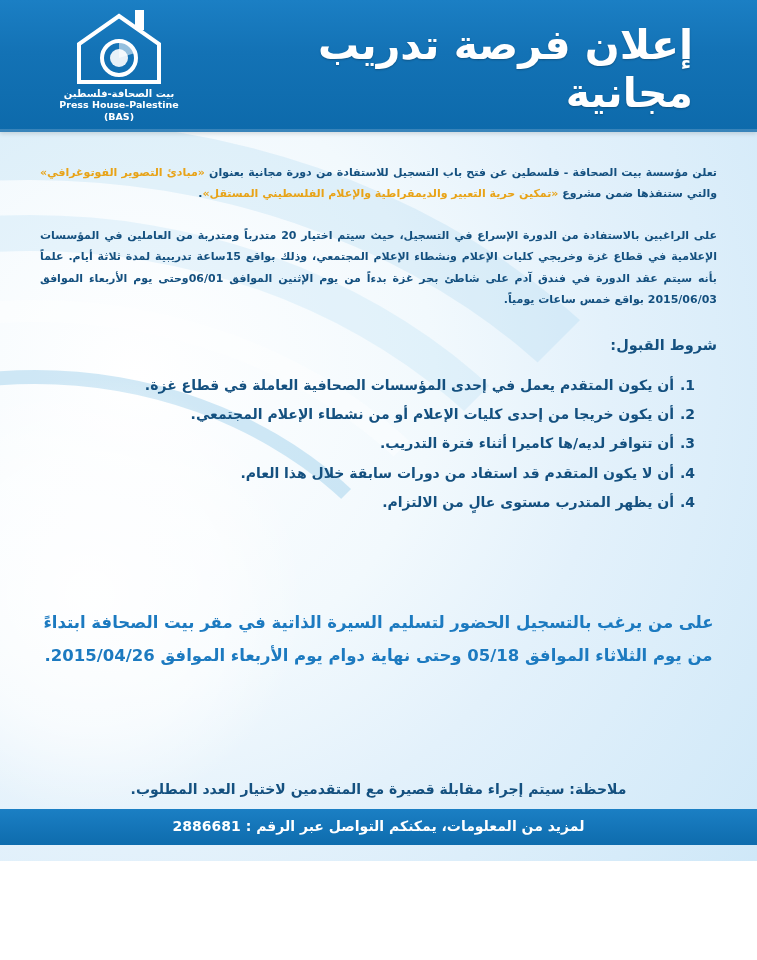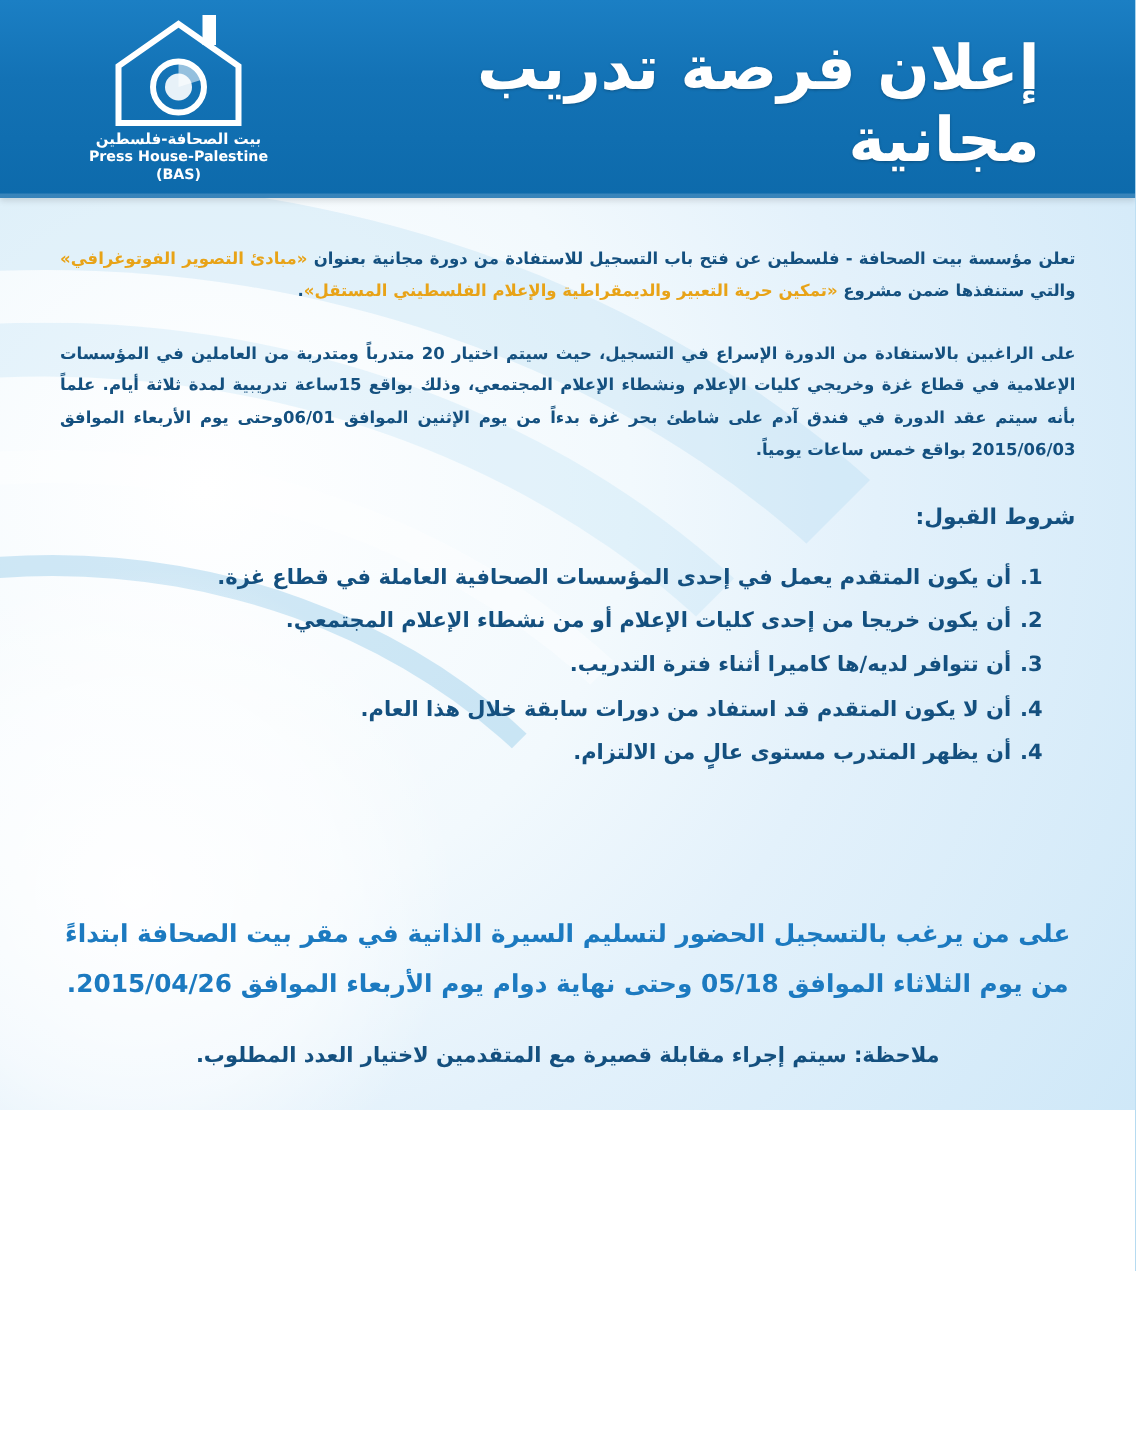--- a/index.html
+++ b/index.html
@@ -11,21 +11,21 @@
     width: 757px;
     height: 960px;
     font-family: "DejaVu Sans", sans-serif;
     background: #ffffff;
     overflow: hidden;
   }
 
   .poster {
     position: relative;
     width: 757px;
-    height: 740px;
+    height: 861px;
     background:
       radial-gradient(circle at 18% 44%, #ffffff 0%, #f2f9fd 38%, #e3f1fb 60%, #cfe8f8 100%);
     overflow: hidden;
   }
 
   
   .arc {
     position: absolute;
     border-radius: 50%;
     pointer-events: none;
@@ -269,15 +269,18 @@
         <span class="num">4.</span>
         <span>أن يظهر المتدرب مستوى عالٍ من الالتزام.</span>
       </li>
     </ol>
   </div>
 
   <div class="callout">على من يرغب بالتسجيل الحضور لتسليم السيرة الذاتية في مقر بيت الصحافة ابتداءً من يوم الثلاثاء الموافق 05/18 وحتى نهاية دوام يوم الأربعاء الموافق 2015/04/26.</div>
 
   <div class="footer">
     <div class="footer-note">ملاحظة: سيتم إجراء مقابلة قصيرة مع المتقدمين لاختيار العدد المطلوب.</div>
+    <div class="footer-bar">
+      <span>لمزيد من المعلومات، يمكنكم التواصل عبر الرقم : </span><span class="phone">2886681</span>
+    </div>
   </div>
 
 </div>
 
 </body></html>

